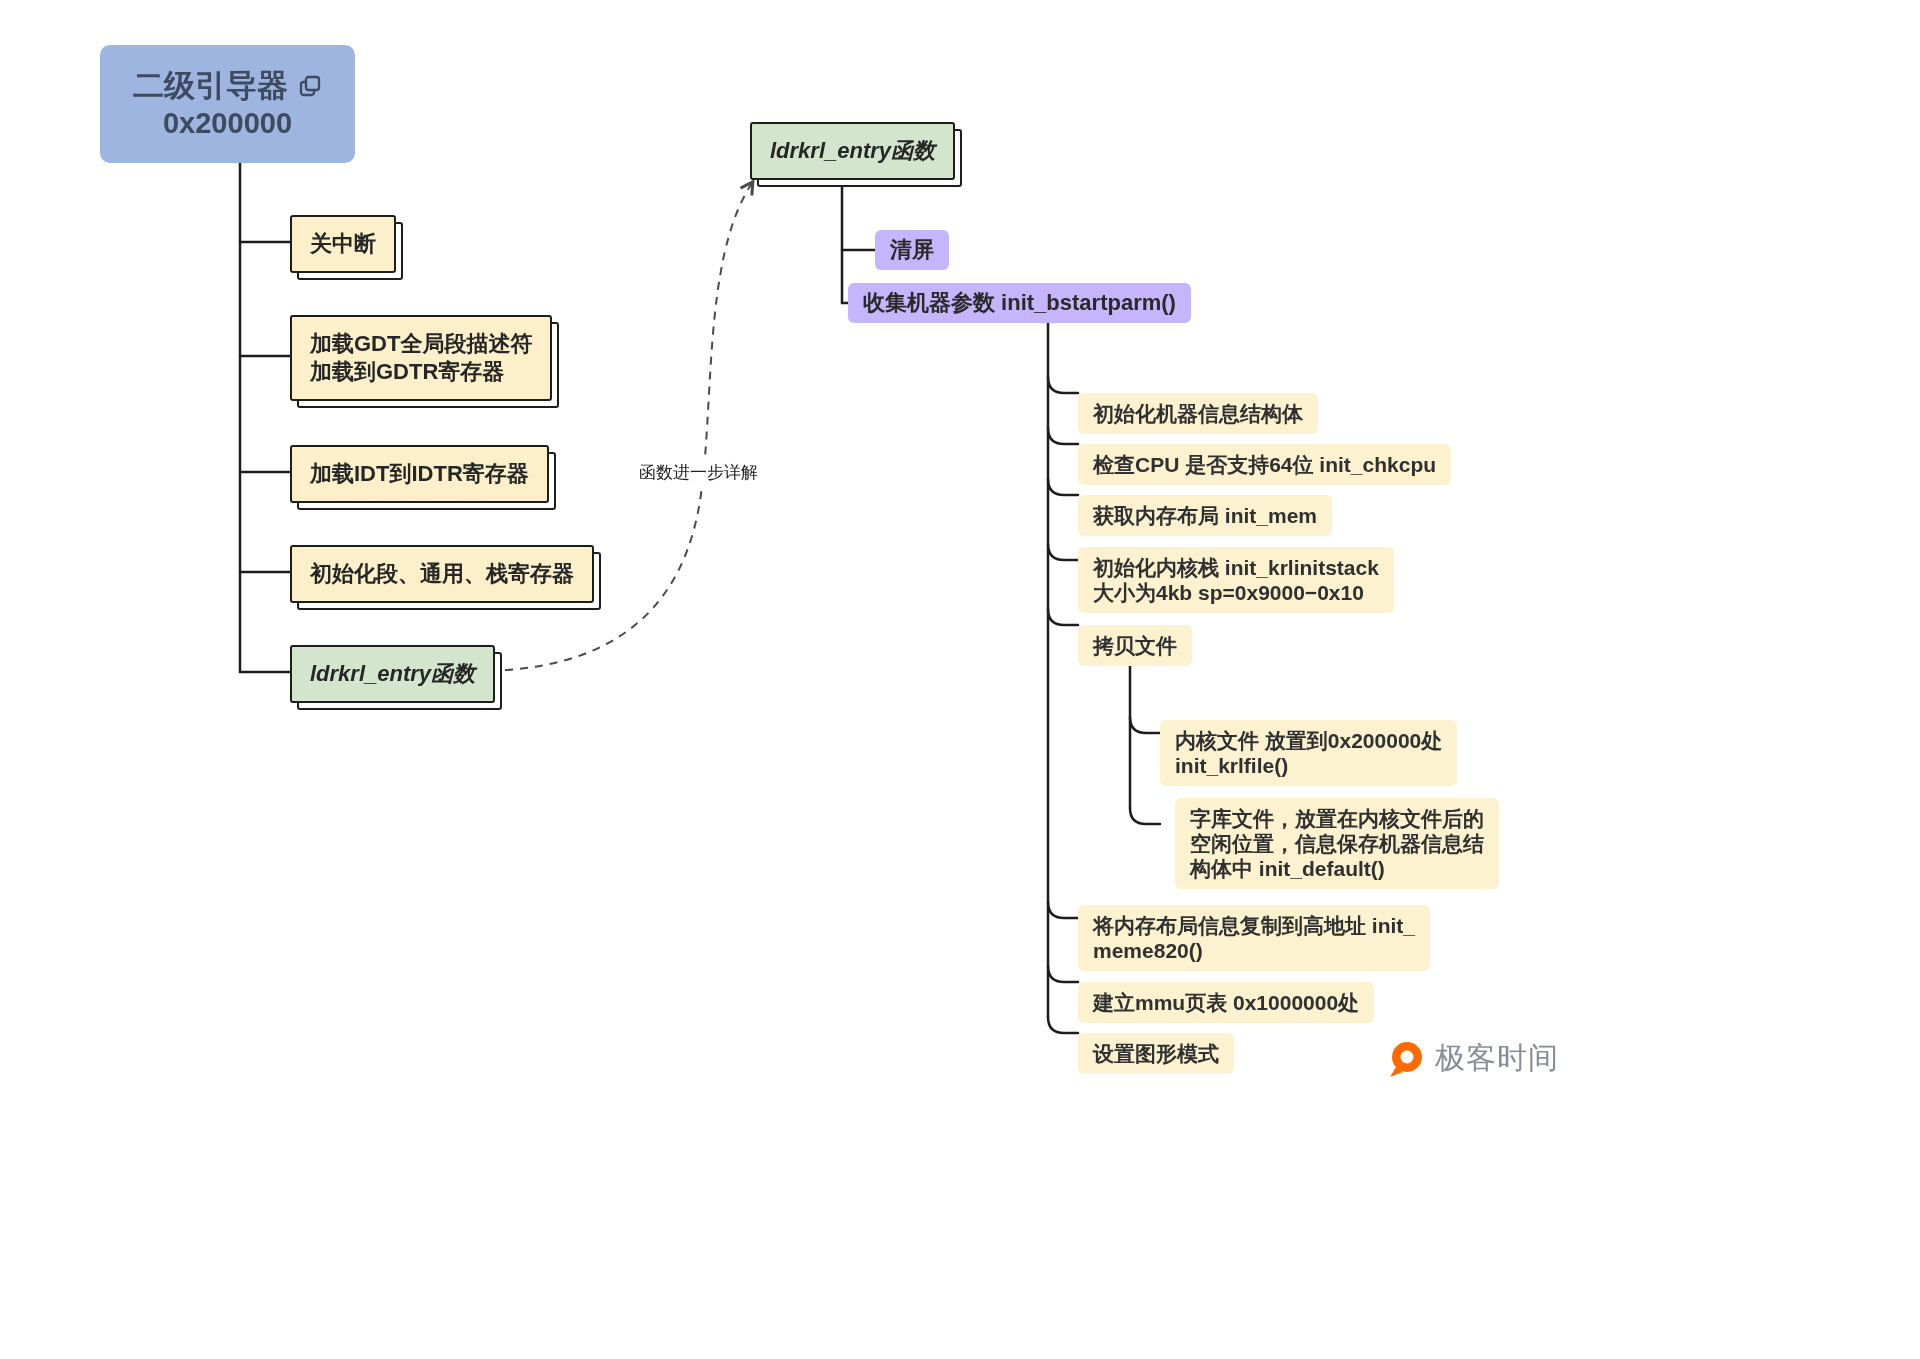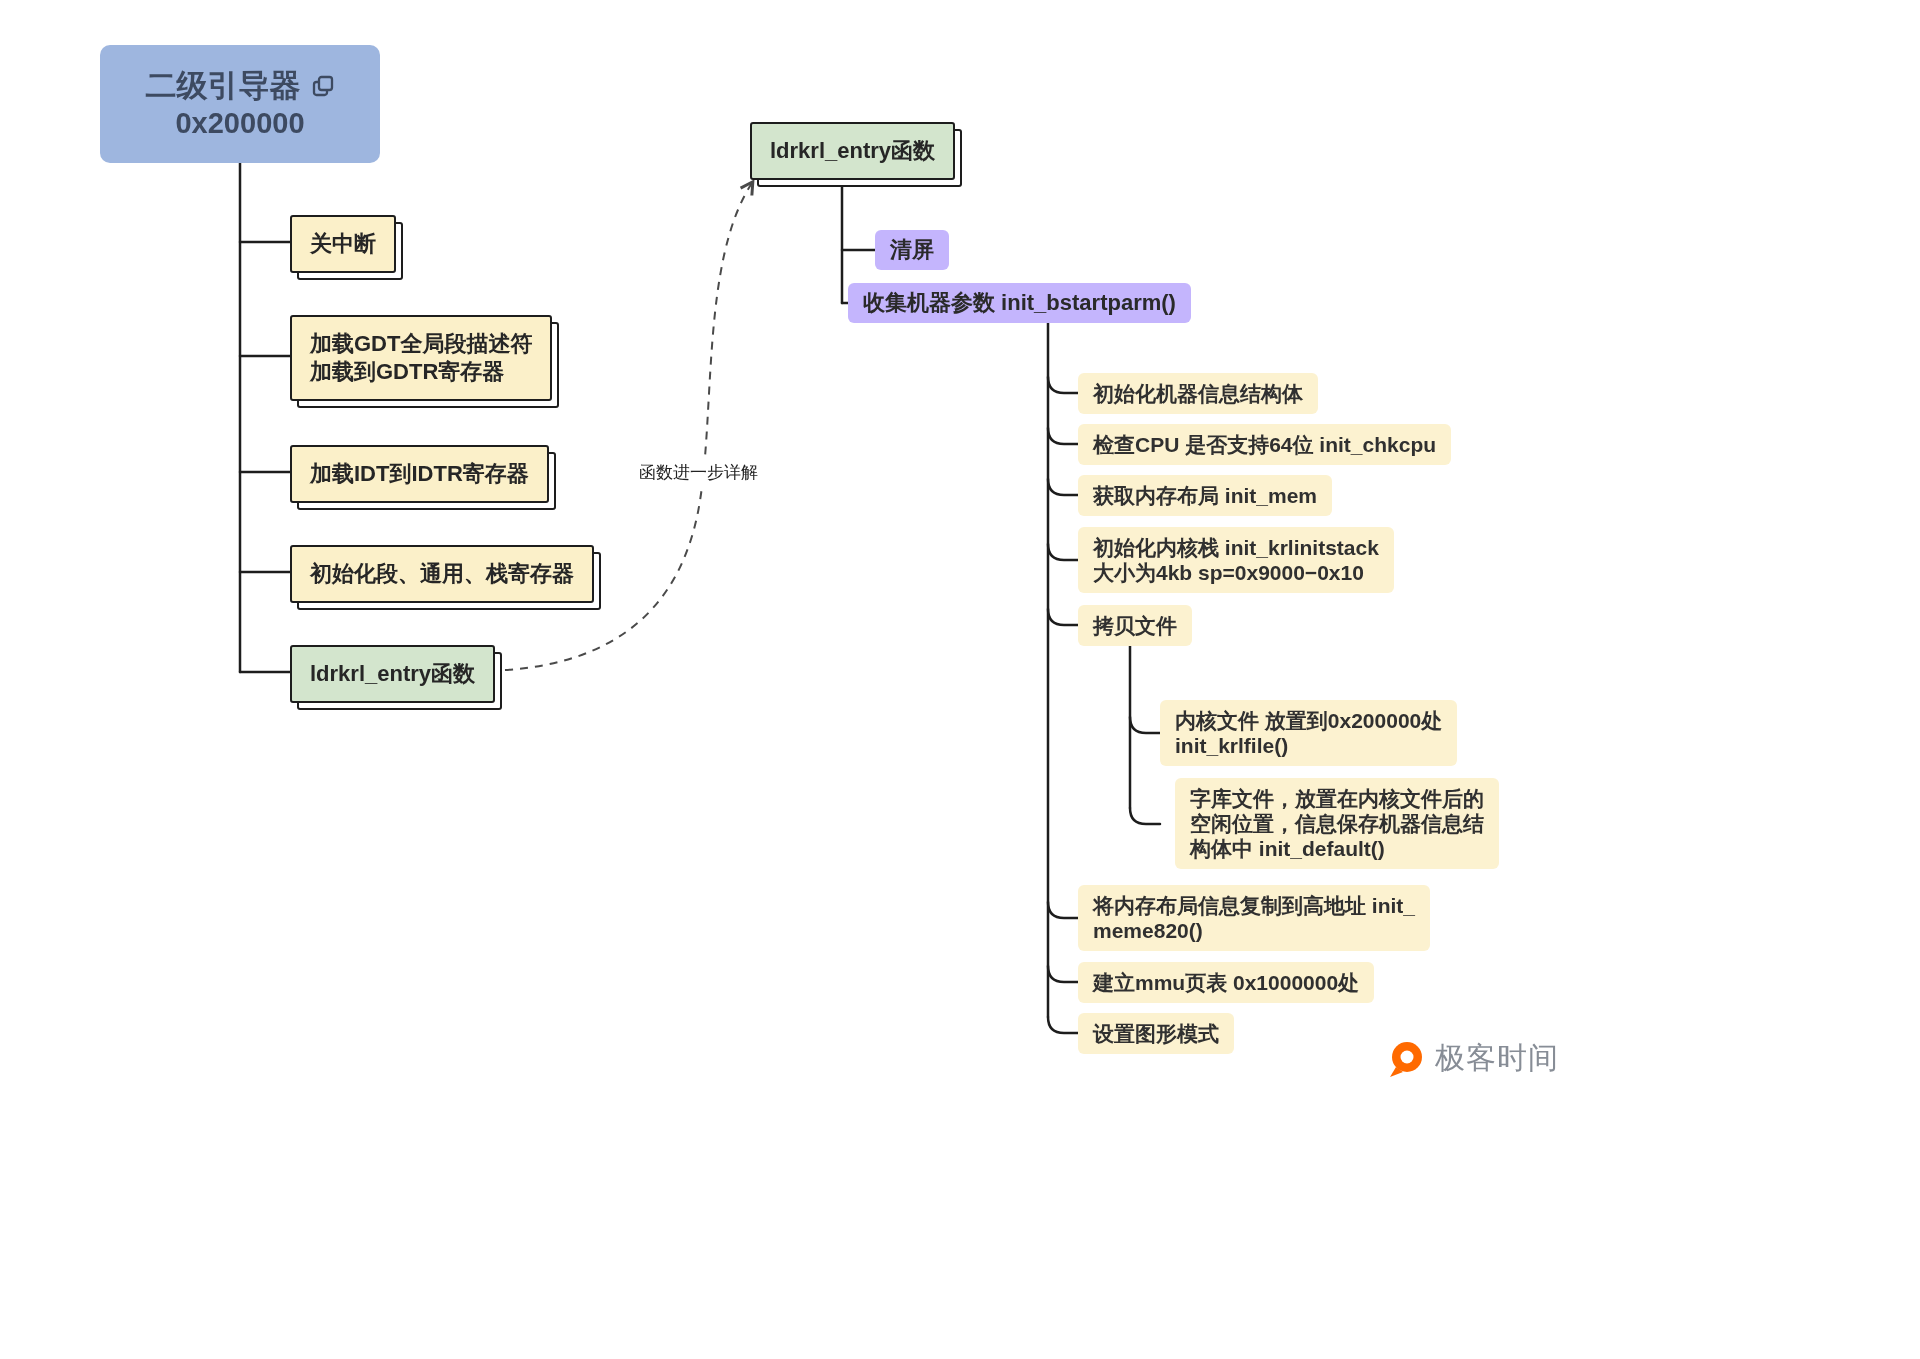--- a/index.html
+++ b/index.html
@@ -8,46 +8,46 @@
     width:1920px;height:1359px;
     background:#ffffff;
     font-family:"Liberation Sans","DejaVu Sans",sans-serif;
     overflow:hidden;
   }
   .connectors{position:absolute;left:0;top:0;width:1920px;height:1359px;z-index:0;}
   .node{position:absolute;z-index:2;box-sizing:border-box;white-space:pre-line;}
 
   
   .root-card{
-    left:100px;top:45px;width:280px;height:118px;
+    left:100px;top:45px;width:255px;height:118px;
     background:#9eb6df;border-radius:10px;
     display:flex;flex-direction:column;align-items:center;justify-content:center;
     color:#3d4a61;font-weight:bold;
   }
   .root-line{display:flex;align-items:center;gap:10px;font-size:31px;line-height:38px;}
   .root-addr{font-size:29px;line-height:36px;}
 
   
   .card{
     border:2.5px solid #1d1d1d;border-radius:3px;
     padding:13px 18px;
     font-size:22px;font-weight:bold;line-height:28px;color:#262626;
     box-shadow:7px 7px 0 -2px #ffffff, 7px 7px 0 0 #1d1d1d;
   }
   .card-yellow{background:#fbf0c9;}
-  .card-green{background:#d3e5cd;}
+  .card-green{background:#d3e5cd;font-style:italic;}
 
   
   .chip{
     border-radius:6px;
     padding:8px 15px;
     font-size:21px;font-weight:600;line-height:25px;color:#303030;
   }
   .chip-green{background:#c4b5fd;font-size:22px;line-height:24px;font-weight:bold;color:#2a2a2a;}
-  .chip-yellow{background:#fcf2d0;}
+  .chip-yellow{background:#fcf2d0;margin-top:20px;}
 
   .edge-label{
     position:absolute;z-index:3;
     font-size:17px;font-weight:normal;color:#222;
     background:#ffffff;padding:1px 3px;
   }
 
   .brand{
     position:absolute;left:1386px;top:1038px;z-index:2;
     display:flex;align-items:flex-end;gap:9px;

